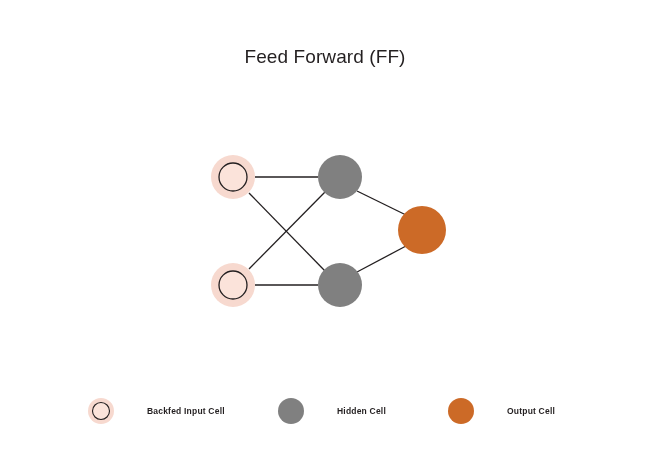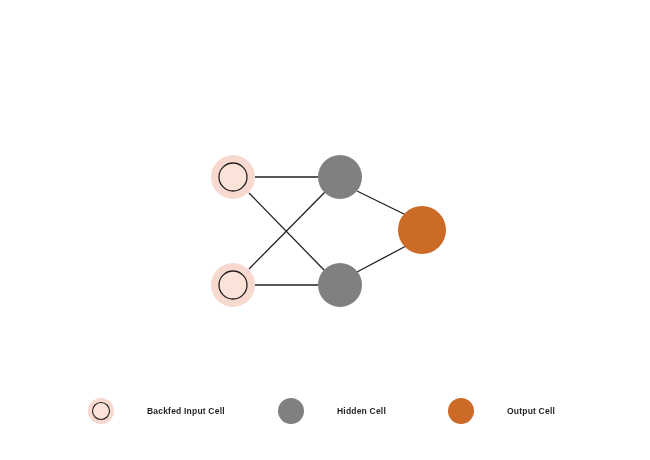--- a/index.html
+++ b/index.html
@@ -47,20 +47,21 @@
     letter-spacing: 0.2px;
     fill: #231f20;
     dominant-baseline: middle;
   }
 </style>
 </head>
 <body>
 
 <div id="diagram-root">
 
+  <div class="title">Feed Forward (FF)</div>
 
   <svg class="canvas" viewBox="0 0 650 460" xmlns="http://www.w3.org/2000/svg">
 
     <g>
       <line x1="255" y1="177" x2="318" y2="177" stroke="#231f20" stroke-width="1.3"></line>
       <line x1="249" y1="193" x2="325" y2="271" stroke="#231f20" stroke-width="1.3"></line>
       <line x1="249" y1="269" x2="325" y2="192" stroke="#231f20" stroke-width="1.3"></line>
       <line x1="255" y1="285" x2="318" y2="285" stroke="#231f20" stroke-width="1.3"></line>
       <line x1="357" y1="191" x2="406" y2="215" stroke="#231f20" stroke-width="1.3"></line>
       <line x1="357" y1="272" x2="406" y2="246" stroke="#231f20" stroke-width="1.3"></line>

